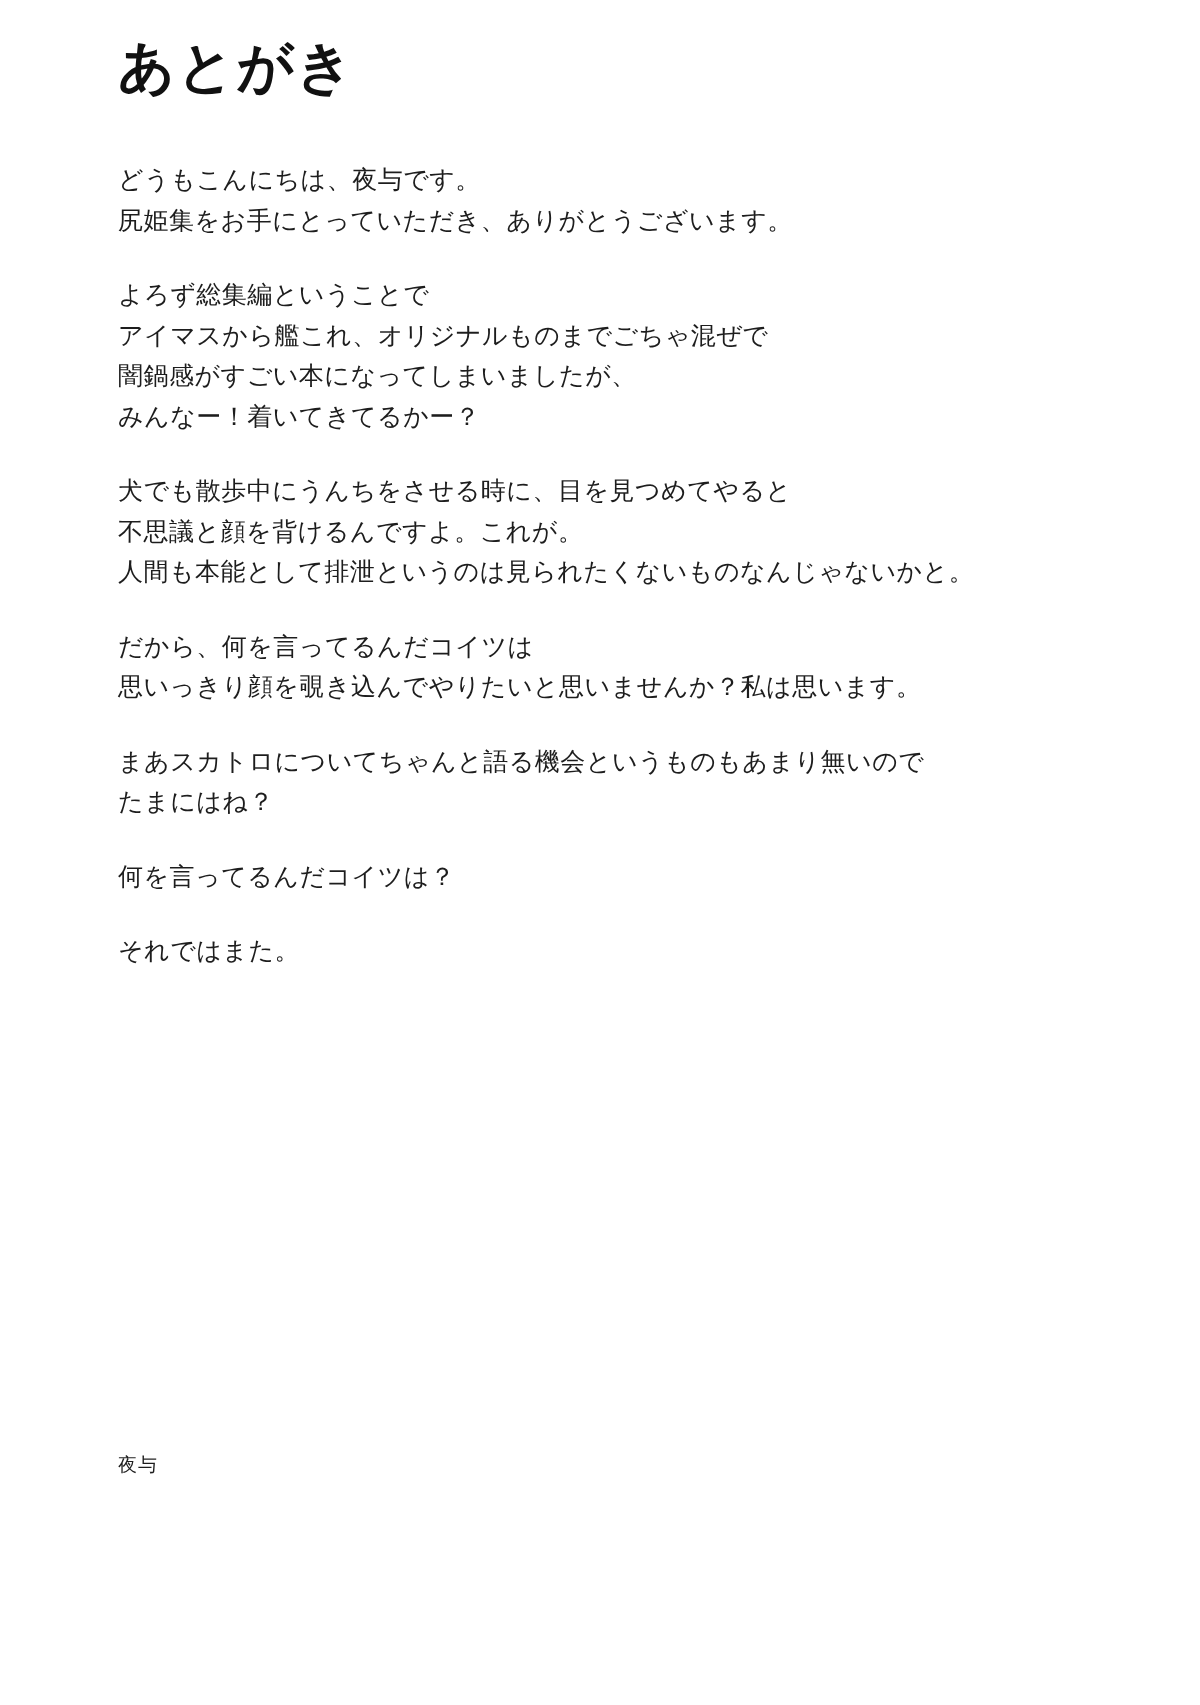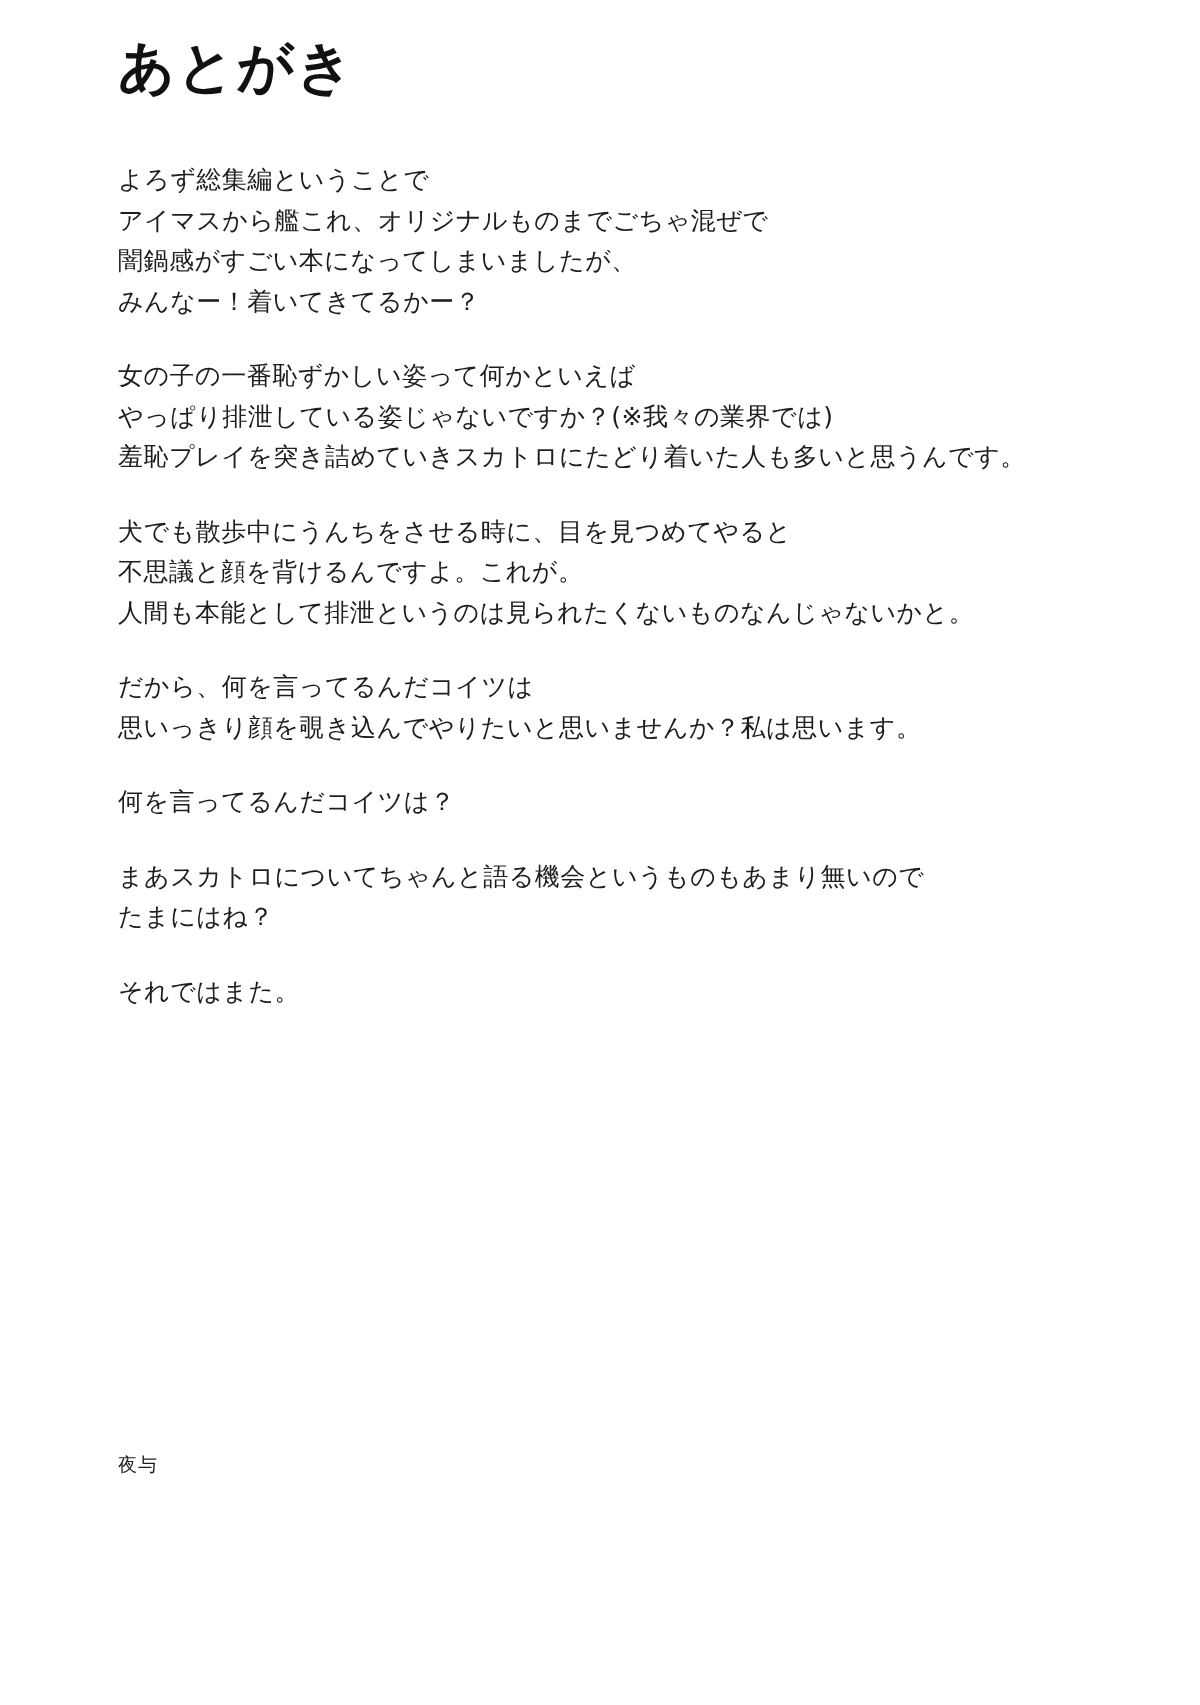--- a/index.html
+++ b/index.html
@@ -60,33 +60,32 @@
   }
 </style>
 </head>
 <body>
 
 <div class="page">
 
   <div class="page-title">あとがき</div>
 
   <div class="body-area">
+    <p class="para">どうもこんにちは、夜与です。
+尻姫集をお手にとっていただき、ありがとうございます。</p>
     <p class="para">よろず総集編ということで
 アイマスから艦これ、オリジナルものまでごちゃ混ぜで
 闇鍋感がすごい本になってしまいましたが、
 みんなー！着いてきてるかー？</p>
-    <p class="para">女の子の一番恥ずかしい姿って何かといえば
-やっぱり排泄している姿じゃないですか？(※我々の業界では)
-羞恥プレイを突き詰めていきスカトロにたどり着いた人も多いと思うんです。</p>
     <p class="para">犬でも散歩中にうんちをさせる時に、目を見つめてやると
 不思議と顔を背けるんですよ。これが。
 人間も本能として排泄というのは見られたくないものなんじゃないかと。</p>
     <p class="para">だから、何を言ってるんだコイツは
 思いっきり顔を覗き込んでやりたいと思いませんか？私は思います。</p>
-    <p class="para">何を言ってるんだコイツは？</p>
     <p class="para">まあスカトロについてちゃんと語る機会というものもあまり無いので
 たまにはね？</p>
+    <p class="para">何を言ってるんだコイツは？</p>
     <p class="para">それではまた。</p>
   </div>
 
   <div class="signature">夜与</div>
 
 </div>
 
 </body></html>

